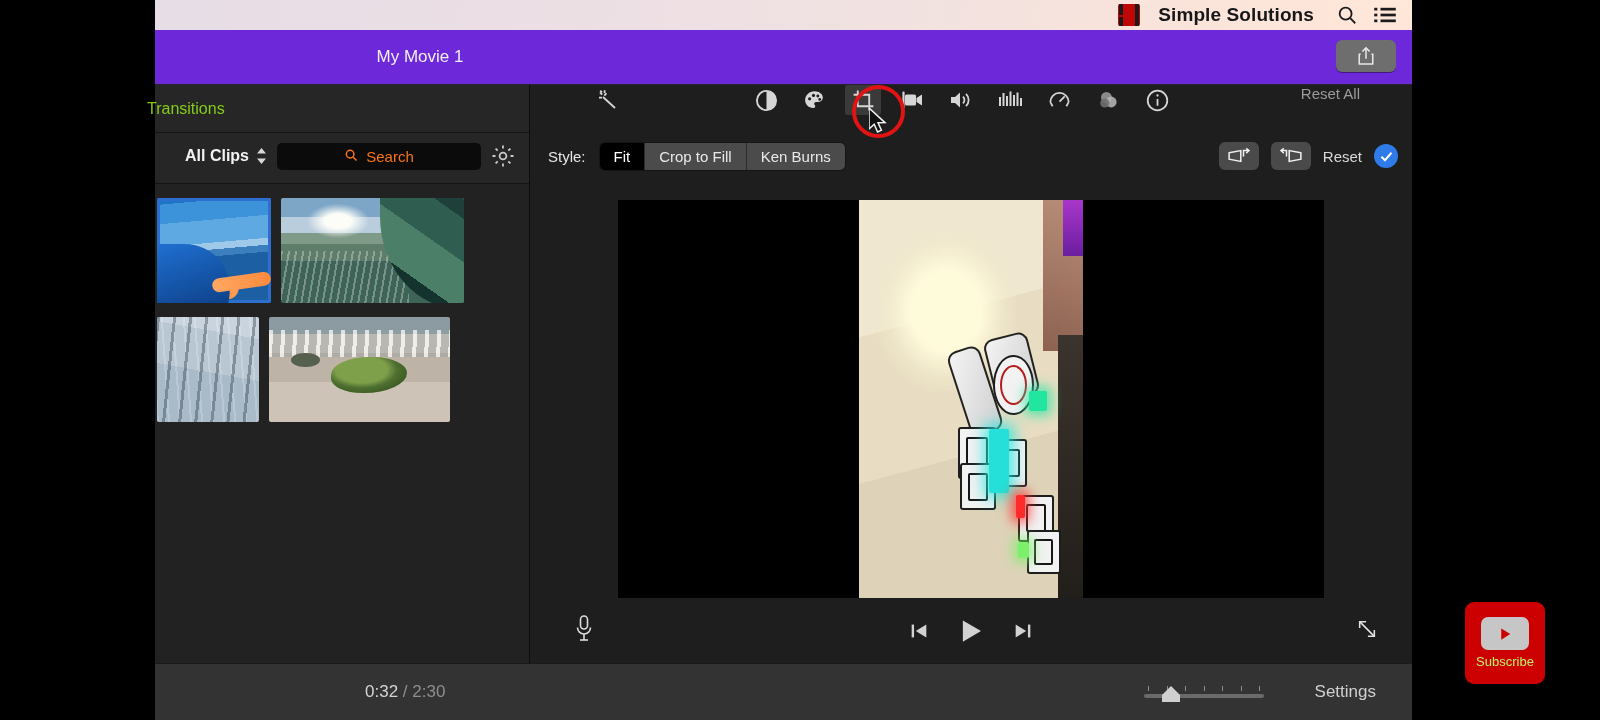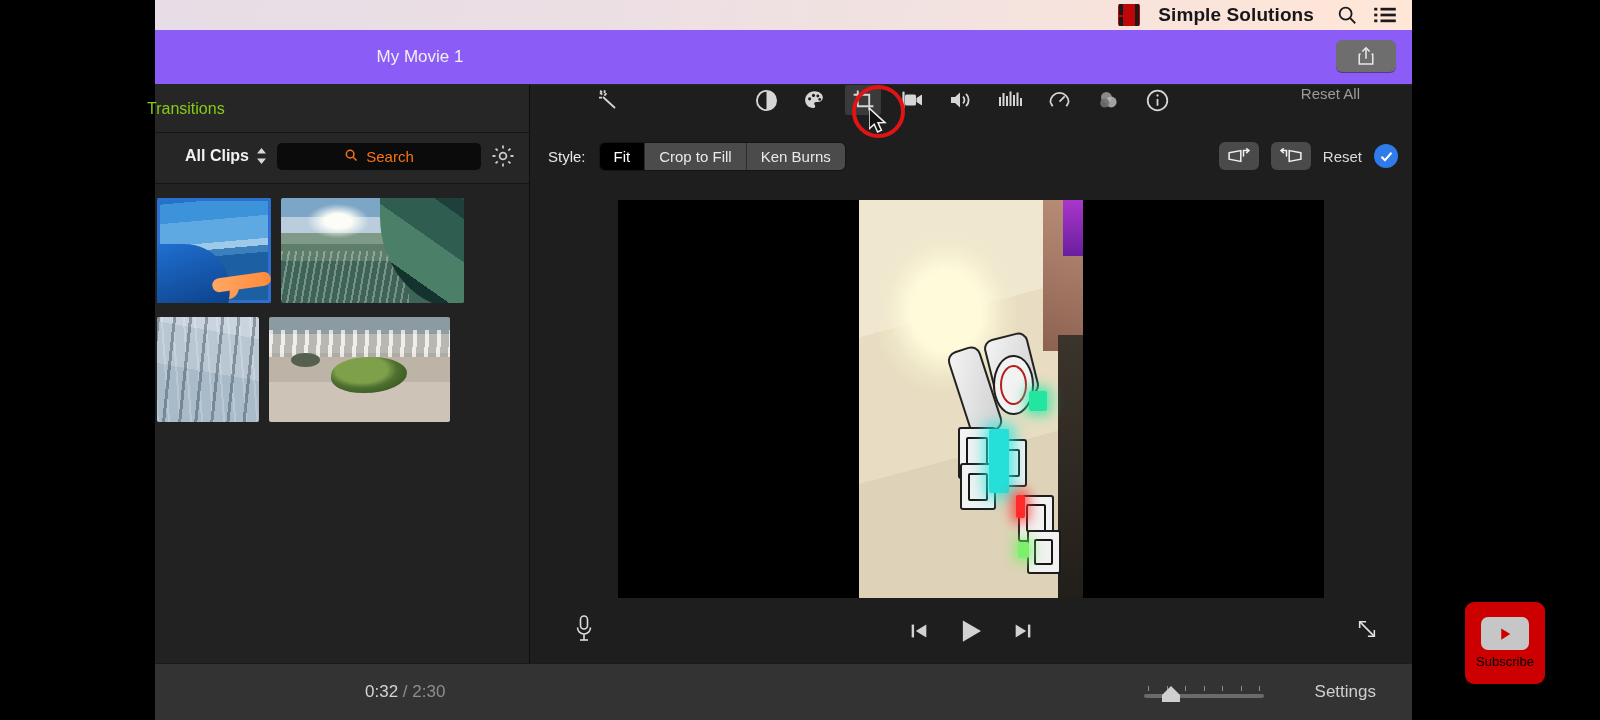--- a/index.html
+++ b/index.html
@@ -29,21 +29,21 @@
   .brand-logo:before{ left:1px; }
   .brand-logo:after{ right:1px; }
   .brand-logo i {
     position:absolute; left:1px; right:1px; top:50%; height:2px; background:#c00707; display:block;
   }
   .brand-name { font-size: 19px; font-weight: 600; color: #17171a; letter-spacing: .1px; }
   .topbar-icons { display: flex; align-items: center; gap: 16px; margin-left: 22px; }
   .ico-dark { color: #1b1b1e; display:flex; align-items:center; }
   .titlebar {
     position: absolute; left: 155px; top: 30px; width: 1257px; height: 55px;
-    background: #8b5cf6; border-bottom: 1px solid #262626;
+    background: #6d28d9; border-bottom: 1px solid #262626;
     display: flex; align-items: center;
   }
   .title-text {
     position:absolute; left:0; right:0; text-align:center;
     font-size: 17px; color: #f0f0f0; font-weight: 400;
     width: 530px;
   }
   .share-btn {
     position: absolute; right: 16px; top: 10px; width: 60px; height: 32px;
     background: #6e6e6e; border-radius: 6px; display:flex; align-items:center; justify-content:center;
@@ -234,21 +234,21 @@
 
   .subscribe {
     position:absolute; left:1465px; top:602px; width:80px; height:82px;
     background:#cc0000; border-radius:9px; display:flex; flex-direction:column;
     align-items:center; justify-content:center; gap:4px;
   }
   .sub-play {
     width:48px; height:33px; background:#c6c6c6; border-radius:7px;
     display:flex; align-items:center; justify-content:center;
   }
-  .sub-text { font-size:13px; color:#000000; }
+  .sub-text { font-size:13px; color:#bef264; }
 </style>
 </head>
 <body>
 
 <div id="root">
 
   <div class="topbar">
     <div class="brand">
       <span class="brand-logo">
           <i></i>

